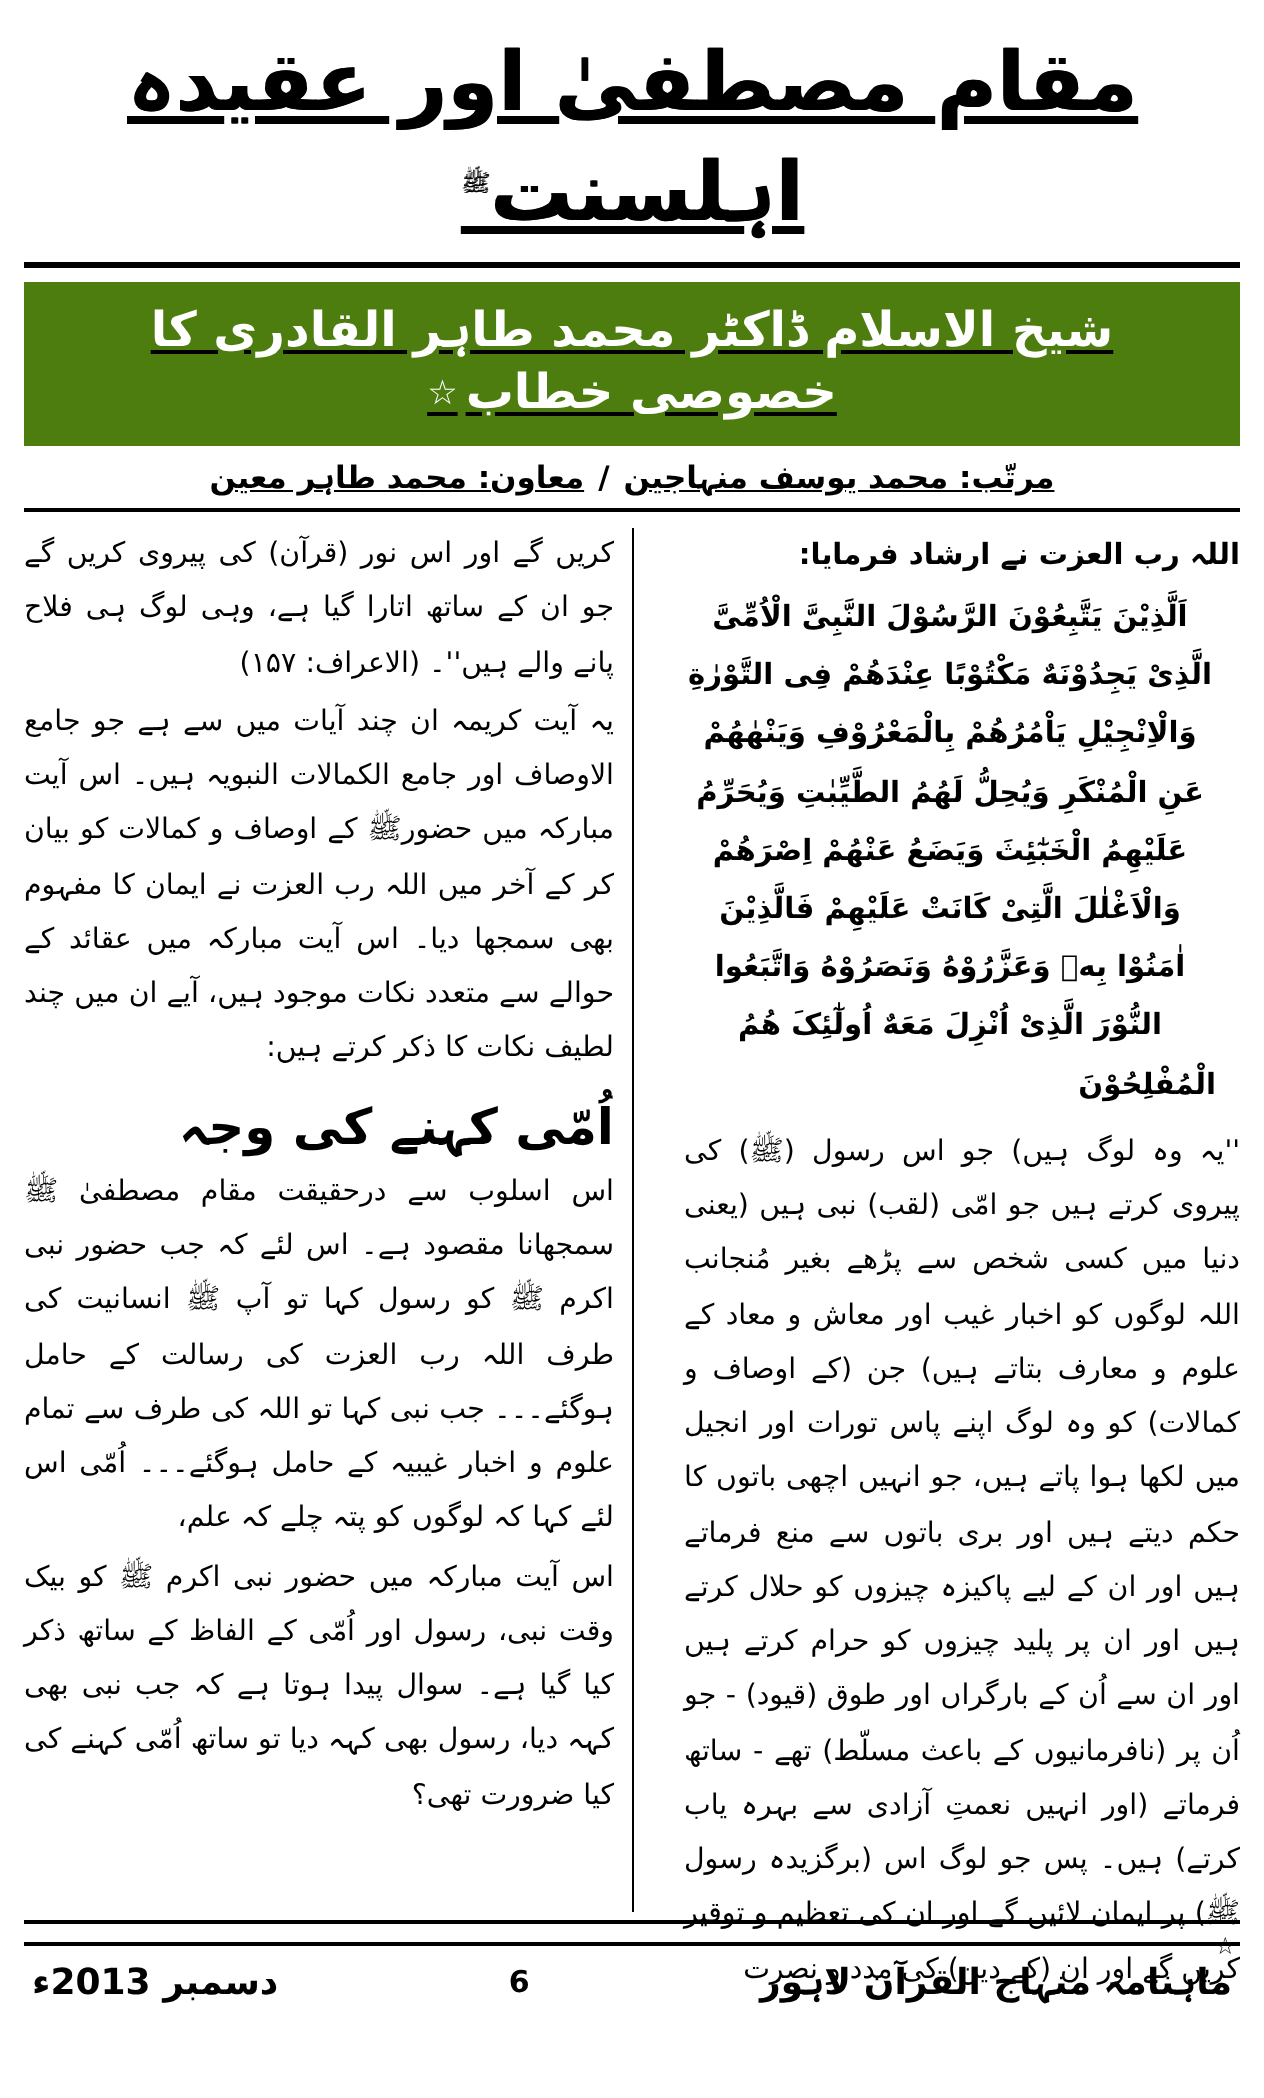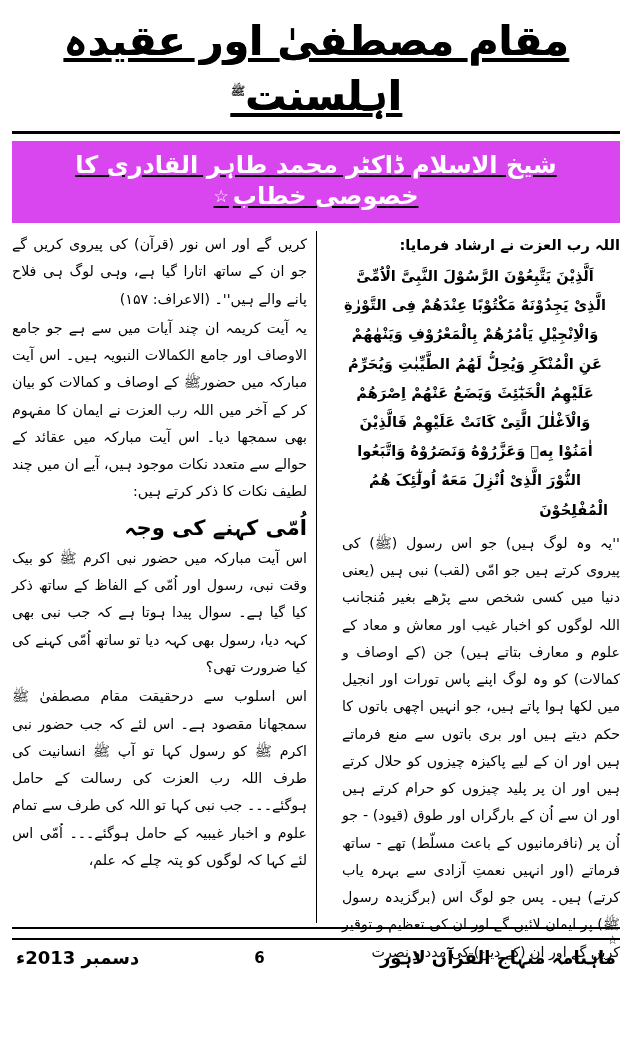--- a/index.html
+++ b/index.html
@@ -70,21 +70,21 @@
     text-shadow: 0.6px 0 0 #000;
   }
   .sup {
     font-size: 12px;
     vertical-align: super;
     font-weight: normal;
   }
 
   .subtitle-bar {
     margin-top: 7px;
-    background: #d946ef;
+    background: #4d7c0f;
     color: #fff;
     direction: rtl;
     text-align: center;
     font-size: 24px;
     font-weight: bold;
     padding: 9px 8px 11px 8px;
     line-height: 1.3;
   }
   .subtitle-bar .star {
     font-size: 17px;
@@ -138,21 +138,21 @@
     letter-spacing: 0.2px;
   }
   .intro-line {
     text-align: center;
     font-size: 14.6px;
     font-weight: bold;
     margin-bottom: 3px;
   }
   .section-head {
     text-align: right;
-    font-size: 21px;
+    font-size: 25px;
     font-weight: bold;
     margin: 10px 0 4px 0;
     line-height: 1.2;
   }
 
   
   .cd-line {
     direction: rtl;
     text-align: center;
     font-size: 13px;
@@ -193,38 +193,41 @@
 
   <div class="title-wrap">
     <div class="main-title">
       <span>مقام مصطفیٰ اور عقیدہ اہلسنت</span><span class="sup">ﷺ</span>
     </div>
 
     <div class="subtitle-bar">
       <span>شیخ الاسلام ڈاکٹر محمد طاہر القادری کا خصوصی خطاب</span><span class="star">☆</span>
     </div>
 
+    <div class="credit-row">
+      <span>مرتّب: محمد یوسف منہاجین</span><span class="sep">/</span><span>معاون: محمد طاہر معین</span>
+    </div>
   </div>
 
   <div class="columns">
 
     <div class="col right">
       <p class="intro-line">اللہ رب العزت نے ارشاد فرمایا:</p>
       <div class="arabic">اَلَّذِیْنَ یَتَّبِعُوْنَ الرَّسُوْلَ النَّبِیَّ الْاُمِّیَّ الَّذِیْ یَجِدُوْنَهٌ مَکْتُوْبًا عِنْدَهُمْ فِی التَّوْرٰةِ وَالْاِنْجِیْلِ یَاْمُرُهُمْ بِالْمَعْرُوْفِ وَیَنْهٰهُمْ عَنِ الْمُنْکَرِ وَیُحِلُّ لَهُمُ الطَّیِّبٰتِ وَیُحَرِّمُ عَلَیْهِمُ الْخَبٰٓئِثَ وَیَضَعُ عَنْهُمْ اِصْرَهُمْ وَالْاَغْلٰلَ الَّتِیْ کَانَتْ عَلَیْهِمْ فَالَّذِیْنَ اٰمَنُوْا بِهٖ وَعَزَّرُوْهُ وَنَصَرُوْهُ وَاتَّبَعُوا النُّوْرَ الَّذِیْ اُنْزِلَ مَعَهٌ اُولٰٓئِکَ هُمُ الْمُفْلِحُوْنَ</div>
       <p>''یہ وہ لوگ ہیں) جو اس رسول (ﷺ) کی پیروی کرتے ہیں جو امّی (لقب) نبی ہیں (یعنی دنیا میں کسی شخص سے پڑھے بغیر مُنجانب اللہ لوگوں کو اخبار غیب اور معاش و معاد کے علوم و معارف بتاتے ہیں) جن (کے اوصاف و کمالات) کو وہ لوگ اپنے پاس تورات اور انجیل میں لکھا ہوا پاتے ہیں، جو انہیں اچھی باتوں کا حکم دیتے ہیں اور بری باتوں سے منع فرماتے ہیں اور ان کے لیے پاکیزہ چیزوں کو حلال کرتے ہیں اور ان پر پلید چیزوں کو حرام کرتے ہیں اور ان سے اُن کے بارگراں اور طوق (قیود) - جو اُن پر (نافرمانیوں کے باعث مسلّط) تھے - ساتھ فرماتے (اور انہیں نعمتِ آزادی سے بہرہ یاب کرتے) ہیں۔ پس جو لوگ اس (برگزیدہ رسول ﷺ) پر ایمان لائیں گے اور ان کی تعظیم و توقیر کریں گے اور ان (کے دین) کی مدد و نصرت</p>
     </div>
 
     <div class="col left">
       <p>کریں گے اور اس نور (قرآن) کی پیروی کریں گے جو ان کے ساتھ اتارا گیا ہے، وہی لوگ ہی فلاح پانے والے ہیں''۔ (الاعراف: ۱۵۷)</p>
       <p>یہ آیت کریمہ ان چند آیات میں سے ہے جو جامع الاوصاف اور جامع الکمالات النبویہ ہیں۔ اس آیت مبارکہ میں حضورﷺ کے اوصاف و کمالات کو بیان کر کے آخر میں اللہ رب العزت نے ایمان کا مفہوم بھی سمجھا دیا۔ اس آیت مبارکہ میں عقائد کے حوالے سے متعدد نکات موجود ہیں، آیے ان میں چند لطیف نکات کا ذکر کرتے ہیں:</p>
       <div class="section-head">
         <span>اُمّی کہنے کی وجہ</span>
       </div>
+      <p>اس اسلوب سے درحقیقت مقام مصطفیٰ ﷺ سمجھانا مقصود ہے۔ اس لئے کہ جب حضور نبی اکرم ﷺ کو رسول کہا تو آپ ﷺ انسانیت کی طرف اللہ رب العزت کی رسالت کے حامل ہوگئے۔۔۔ جب نبی کہا تو اللہ کی طرف سے تمام علوم و اخبار غیبیہ کے حامل ہوگئے۔۔۔ اُمّی اس لئے کہا کہ لوگوں کو پتہ چلے کہ علم،</p>
       <p>اس آیت مبارکہ میں حضور نبی اکرم ﷺ کو بیک وقت نبی، رسول اور اُمّی کے الفاظ کے ساتھ ذکر کیا گیا ہے۔ سوال پیدا ہوتا ہے کہ جب نبی بھی کہہ دیا، رسول بھی کہہ دیا تو ساتھ اُمّی کہنے کی کیا ضرورت تھی؟</p>
-      <p>اس اسلوب سے درحقیقت مقام مصطفیٰ ﷺ سمجھانا مقصود ہے۔ اس لئے کہ جب حضور نبی اکرم ﷺ کو رسول کہا تو آپ ﷺ انسانیت کی طرف اللہ رب العزت کی رسالت کے حامل ہوگئے۔۔۔ جب نبی کہا تو اللہ کی طرف سے تمام علوم و اخبار غیبیہ کے حامل ہوگئے۔۔۔ اُمّی اس لئے کہا کہ لوگوں کو پتہ چلے کہ علم،</p>
     </div>
 
   </div>
 
   <div class="cd-line">
     <span class="star-left">☆</span>
   </div>
 
   <div class="footer">
     <span class="right-txt">ماہنامہ منہاج القرآن لاہور</span>

